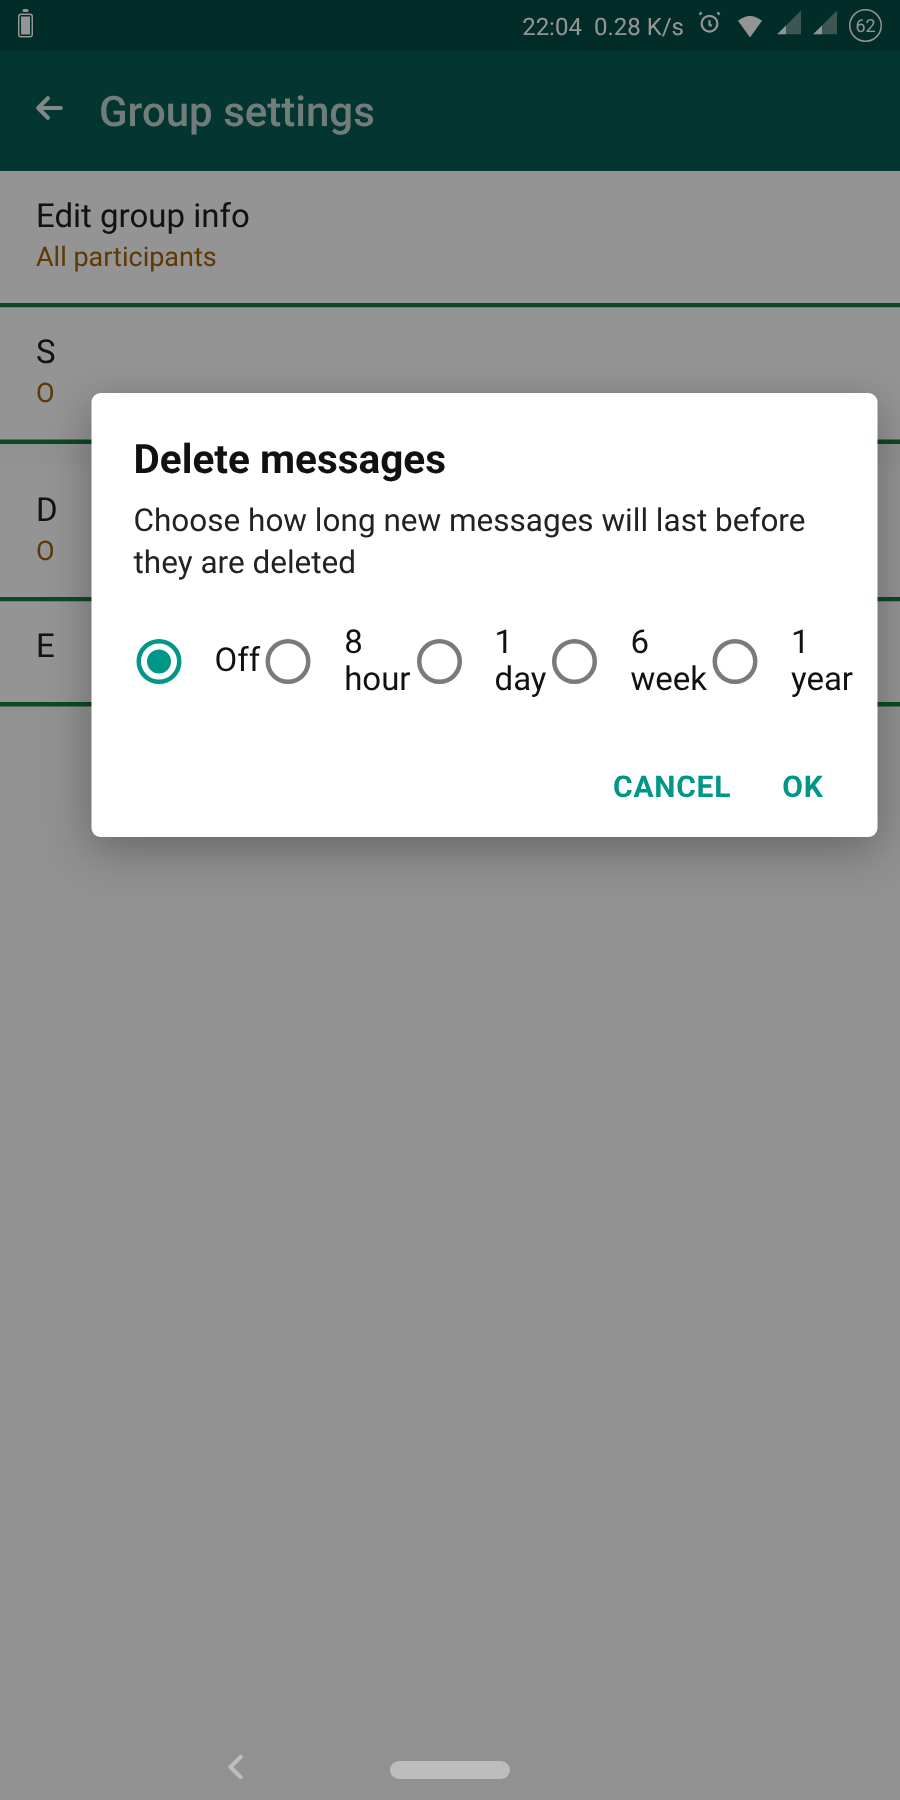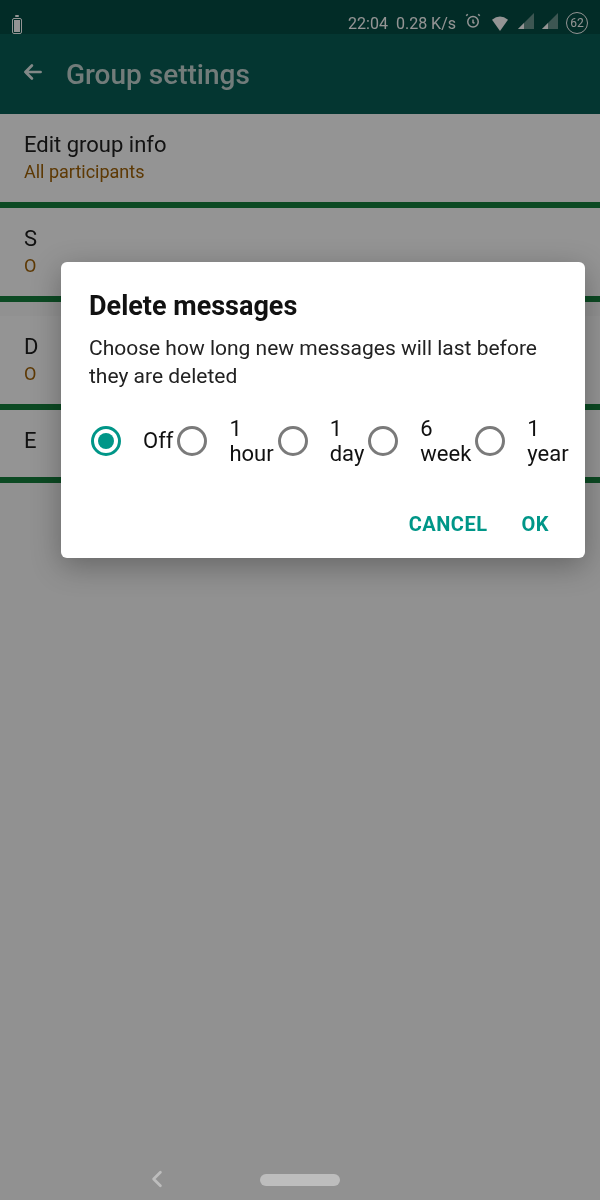--- a/index.html
+++ b/index.html
@@ -12,21 +12,21 @@
       width: 600px;
       height: 1200px;
       background: #fafafa;
       position: relative;
       overflow: hidden;
     }
     .status-bar {
       height: 34px;
       background: #054d44;
       display: flex;
-      align-items: flex-end;
+      align-items: center;
       justify-content: space-between;
       padding: 0 12px;
       color: #fff;
       font-size: 16px;
     }
     .status-left {
       display: flex;
       align-items: center;
       gap: 6px;
     }
@@ -90,21 +90,21 @@
     .app-title {
       color: #c4d6d3;
       font-size: 28px;
       font-weight: 500;
     }
     .settings-list {
       background: #fafafa;
     }
     .settings-item {
       padding: 18px 24px 20px;
-      border-bottom: 6px solid #15803d;
+      border-bottom: 3px solid #15803d;
       background: #fff;
     }
     .settings-item.spacer-before {
       margin-top: 14px;
     }
     .settings-item-title {
       font-size: 22px;
       color: #202020;
       margin-bottom: 4px;
     }
@@ -284,21 +284,21 @@
 
     <div class="radio-list">
       <div class="radio-item">
         <span class="radio-circle selected">
             <span class="radio-dot"></span>
           </span>
         <span class="radio-label">Off</span>
       </div>
       <div class="radio-item">
         <span class="radio-circle"></span>
-        <span class="radio-label">1 hour</span>
+        <span class="radio-label">8 hour</span>
       </div>
       <div class="radio-item">
         <span class="radio-circle"></span>
         <span class="radio-label">1 day</span>
       </div>
       <div class="radio-item">
         <span class="radio-circle"></span>
         <span class="radio-label">6 week</span>
       </div>
       <div class="radio-item">

